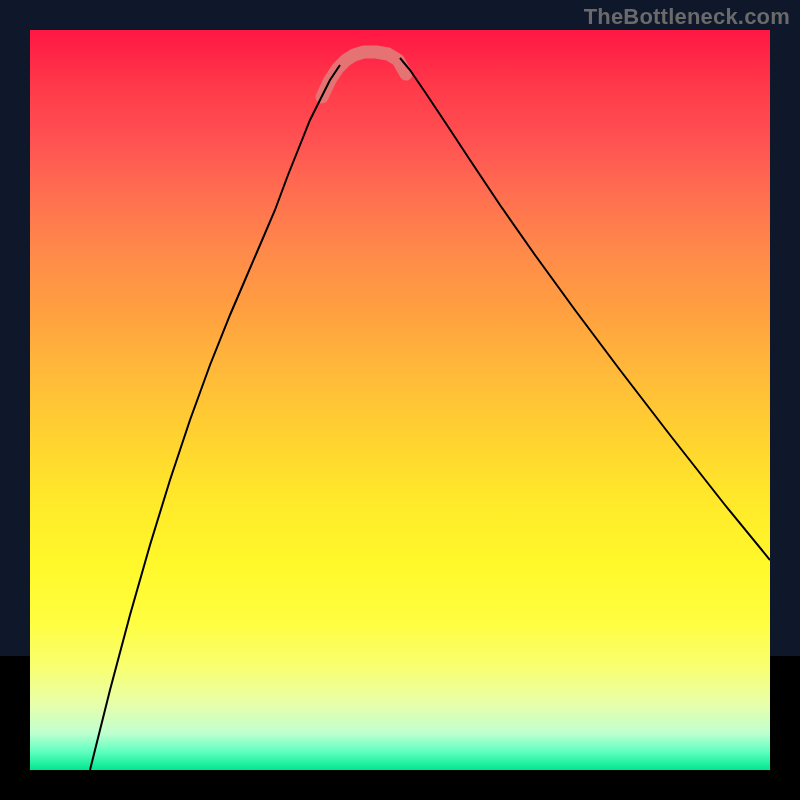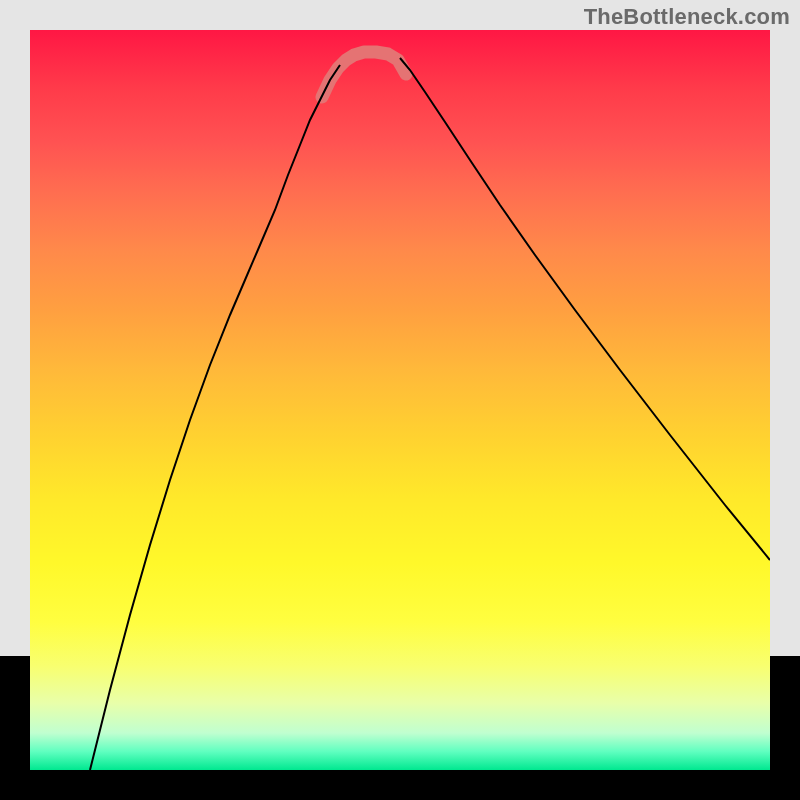--- a/index.html
+++ b/index.html
@@ -1,21 +1,21 @@
 <!DOCTYPE html>
 <html><head>
 <meta charset="utf-8">
 <style>
   * { margin: 0; padding: 0; box-sizing: border-box; }
   html, body { width: 800px; height: 800px; overflow: hidden; background: #000; }
   .frame {
     position: relative;
     width: 800px;
     height: 656px;
-    background: #e5e5e5;
+    background: #0f172a;
   }
   .plot-area {
     position: absolute;
     left: 30px;
     top: 30px;
     width: 740px;
     height: 740px;
     background: linear-gradient(to bottom,
       #ff1744 0%,
       #ff3b4a 8%,

